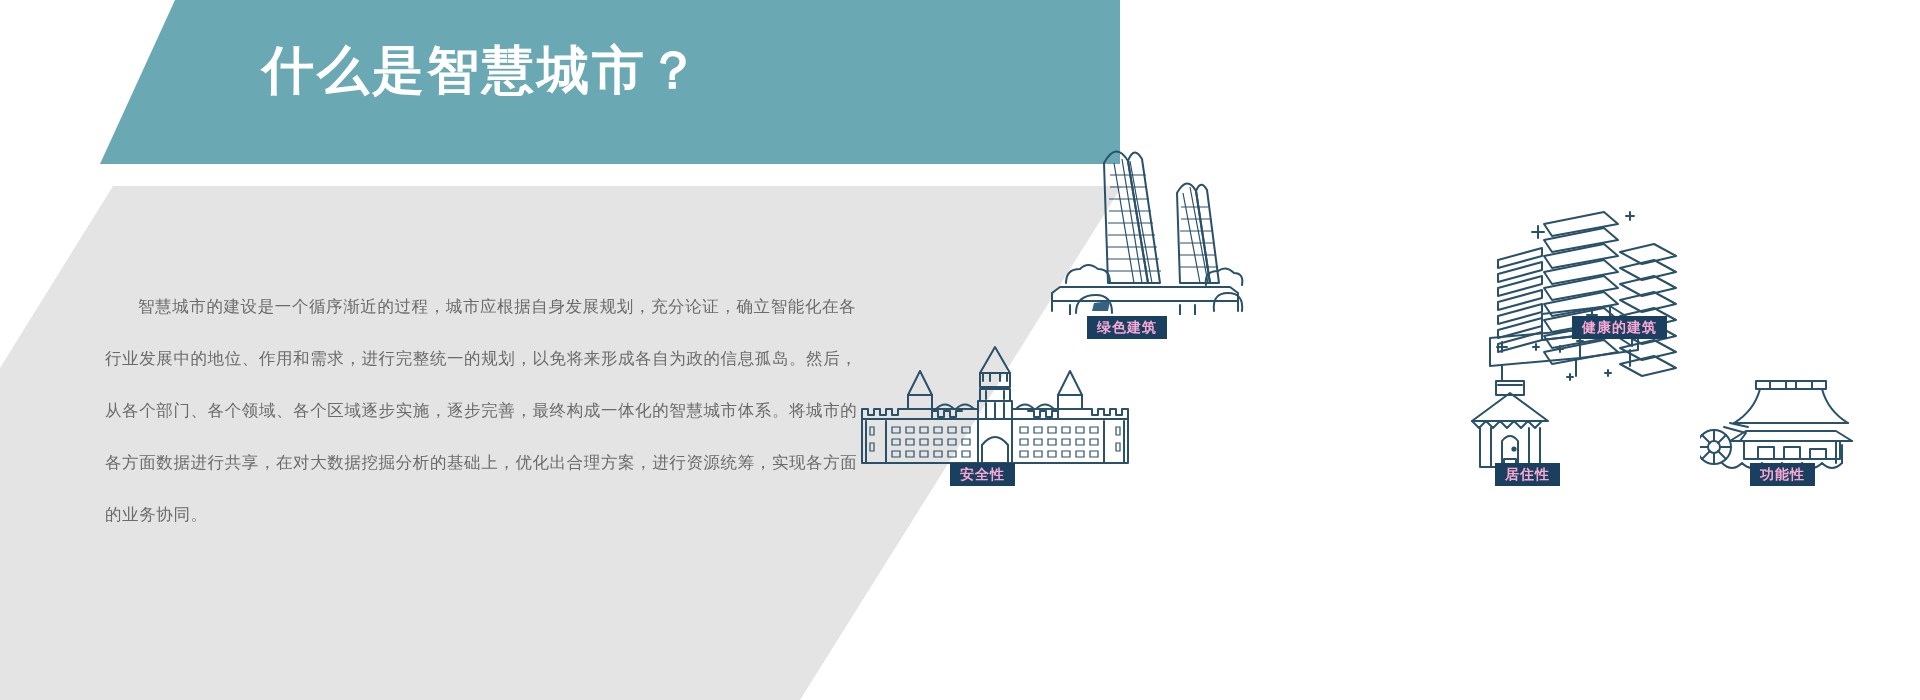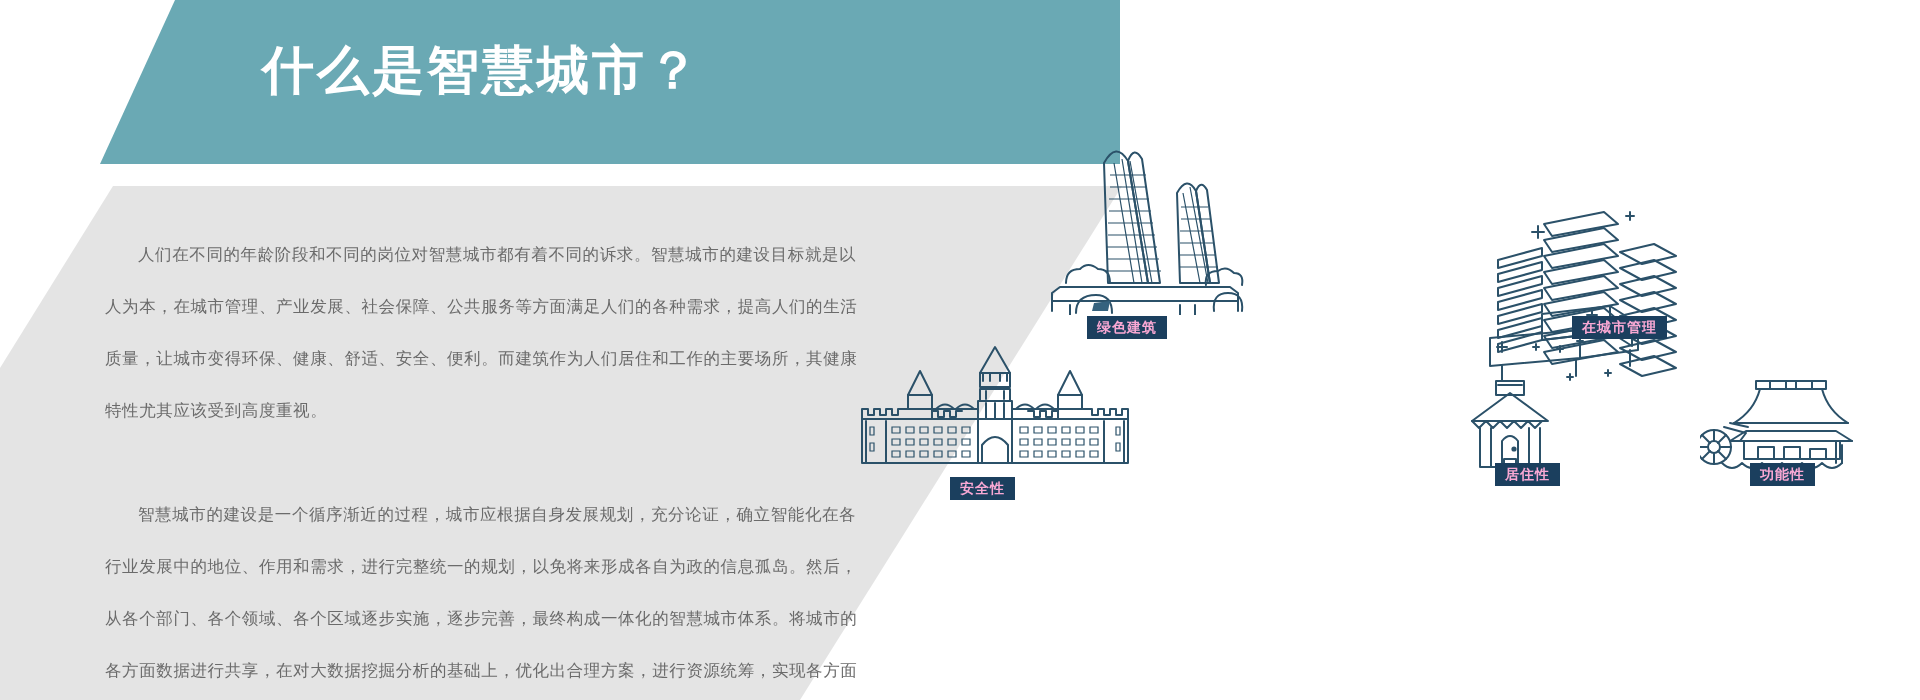--- a/index.html
+++ b/index.html
@@ -51,21 +51,21 @@
   }
 
   
   .fig-towers {left:-10px; top:10px;}
   .badge-towers{left:47px; top:211px;}
 
   .fig-health {left:440px; top:85px;}
   .badge-health{left:532px; top:211px;}
 
   .fig-castle {left:-190px; top:240px;}
-  .badge-castle{left:-90px; top:372px;}
+  .badge-castle{left:-90px; top:358px;}
 
   .fig-house  {left:420px; top:270px;}
   .badge-house{left:455px; top:358px;}
 
   .fig-pavilion{left:660px; top:270px;}
   .badge-pavilion{left:710px; top:358px;}
 
   .ink{stroke:#2b5169;fill:none;stroke-width:2;stroke-linejoin:round;stroke-linecap:round;}
   .ink-thin{stroke:#2b5169;fill:none;stroke-width:1.2;}
   .ink-fill{fill:#35627e;stroke:none;}
@@ -74,21 +74,20 @@
 <body>
 
 <div class="stage">
 
   <div class="title-banner"></div>
   <div class="title-text">什么是智慧城市？</div>
 
 
   <div class="body-panel"></div>
   <div class="body-text">
-    <p>人们在不同的年龄阶段和不同的岗位对智慧城市都有着不同的诉求。智慧城市的建设目标就是以人为本，在城市管理、产业发展、社会保障、公共服务等方面满足人们的各种需求，提高人们的生活质量，让城市变得环保、健康、舒适、安全、便利。而建筑作为人们居住和工作的主要场所，其健康特性尤其应该受到高度重视。</p>
     <p class="gap">智慧城市的建设是一个循序渐近的过程，城市应根据自身发展规划，充分论证，确立智能化在各行业发展中的地位、作用和需求，进行完整统一的规划，以免将来形成各自为政的信息孤岛。然后，从各个部门、各个领域、各个区域逐步实施，逐步完善，最终构成一体化的智慧城市体系。将城市的各方面数据进行共享，在对大数据挖掘分析的基础上，优化出合理方案，进行资源统筹，实现各方面的业务协同。</p>
   </div>
 
   <div class="illus-area">
 
     <div class="fig fig-towers">
       <svg width="230" height="200" viewBox="0 0 230 200">
         <g class="ink">
           <path d="M78 168 L74 48 Q86 26 98 46 L118 168 Z"></path>
           <path d="M98 46 Q104 30 112 44 L130 168 L118 168 Z"></path>
@@ -169,21 +168,21 @@
           <path d="M112 120 l0 10 M107 125 l10 0"></path>
           <path d="M22 152 l0 10 M17 157 l10 0"></path>
           <path d="M56 154 l0 6 M53 157 l6 0"></path>
           <path d="M80 156 l0 6 M77 159 l6 0"></path>
           <path d="M100 148 l0 6 M97 151 l6 0"></path>
           <path d="M90 184 l0 6 M87 187 l6 0"></path>
           <path d="M128 180 l0 6 M125 183 l6 0"></path>
         </g>
       </svg>
     </div>
-    <div class="badge badge-health">在城市管理</div>
+    <div class="badge badge-health">健康的建筑</div>
 
     <div class="fig fig-castle">
       <svg width="290" height="125" viewBox="0 0 290 125">
         <g class="ink">
 
           <path d="M145 2 L160 28 L130 28 Z"></path>
           <path d="M130 28 L160 28 L160 42 L130 42 Z"></path>
           <path d="M133 28 L133 36 M140 28 L140 36 M150 28 L150 36 M157 28 L157 36"></path>
           <path d="M130 44 L160 44 L160 56 L130 56 Z"></path>
           <path d="M136 46 L136 54 M154 46 L154 54"></path>

